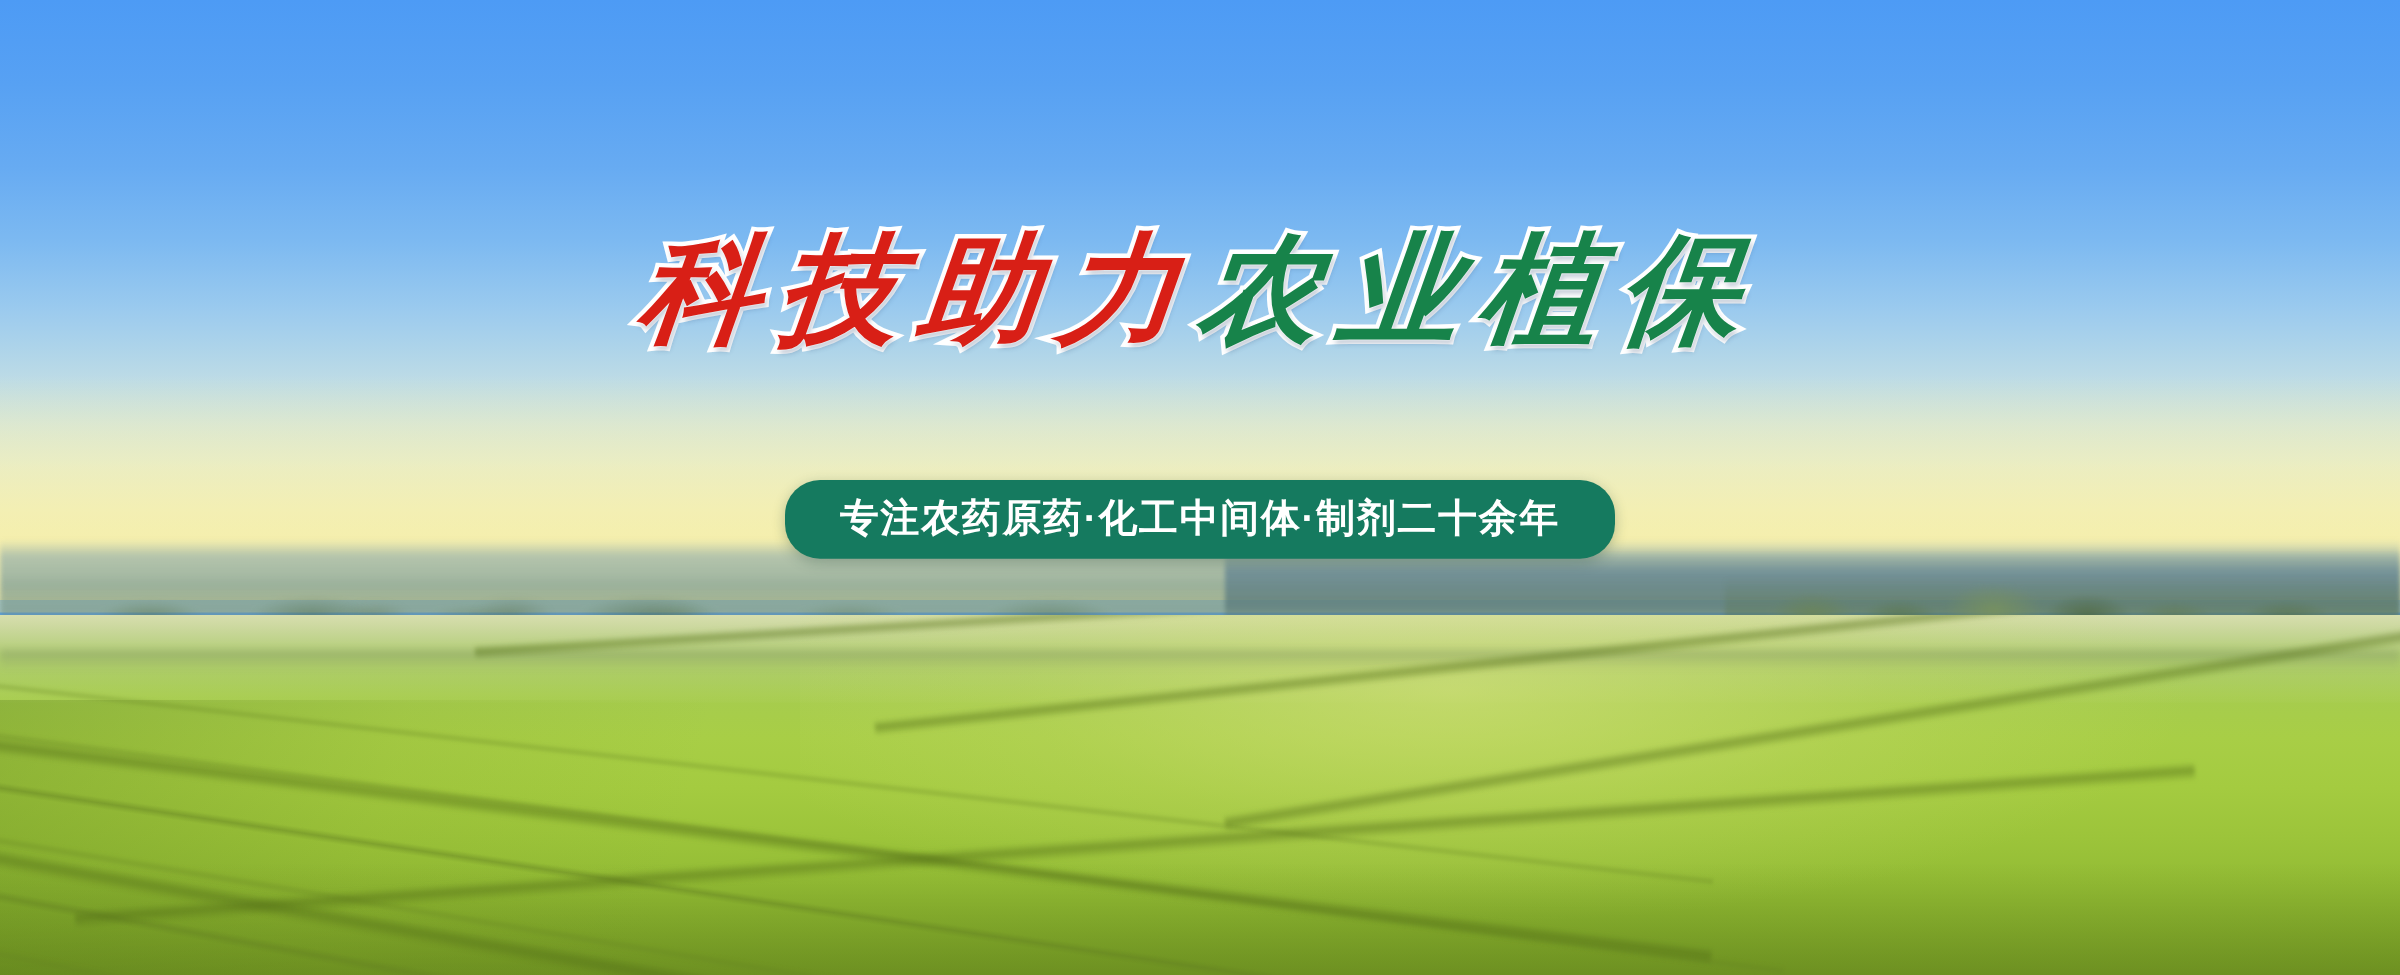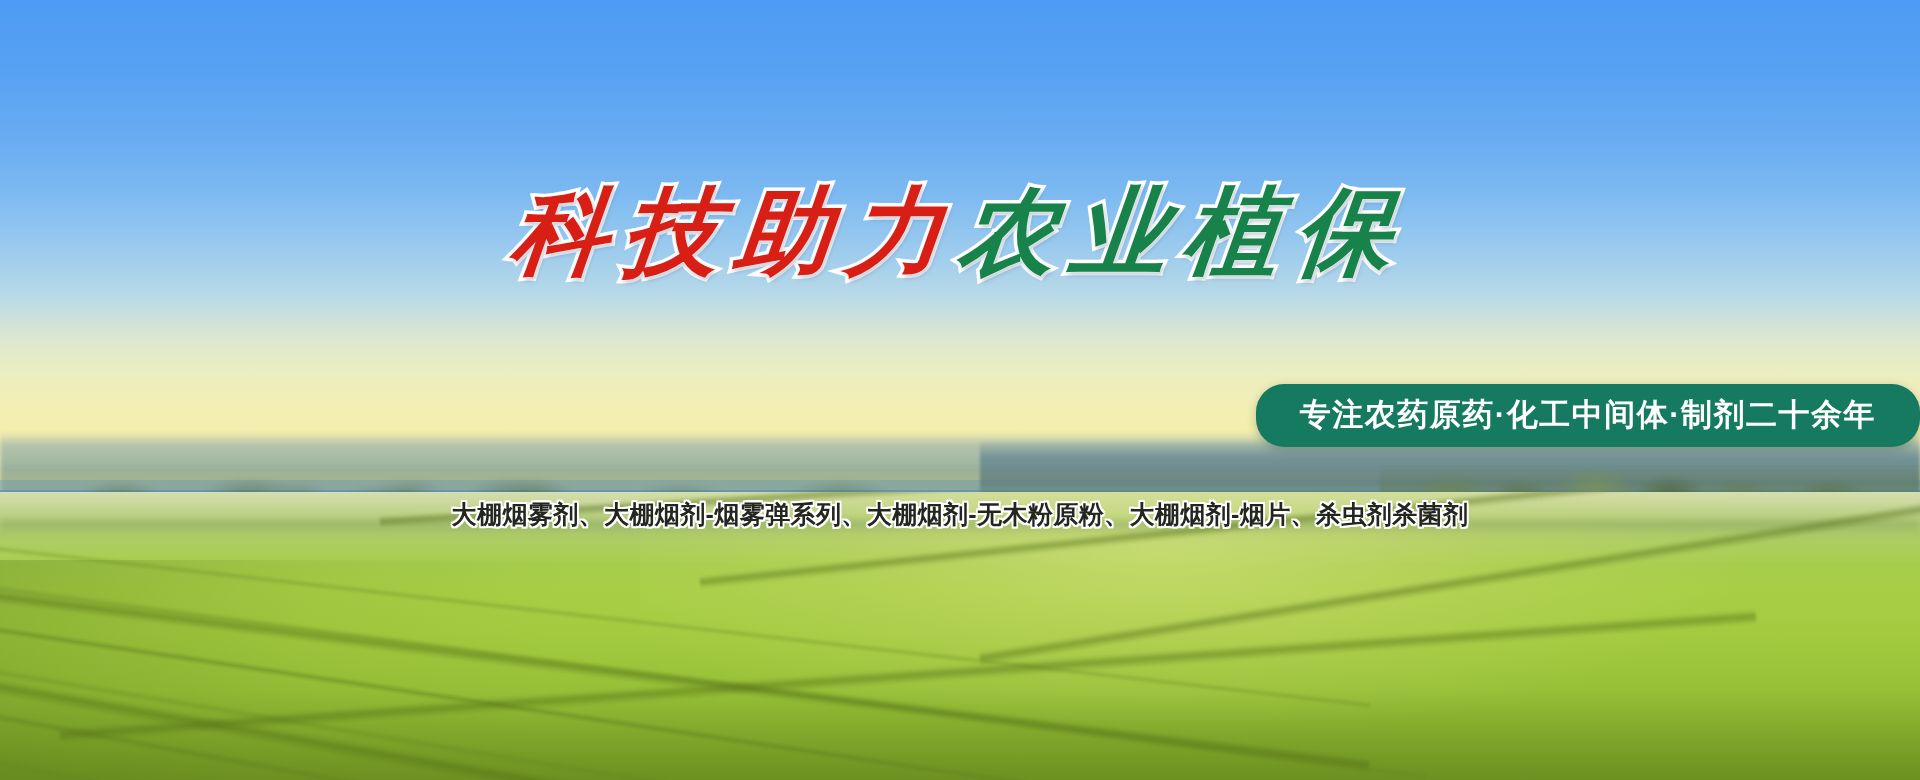--- a/index.html
+++ b/index.html
@@ -176,21 +176,21 @@
     text-shadow:
        0 0 1px #fff, 0 0 2px #fff,
        2px 3px 4px rgba(40,70,110,.28);
     transform:skewX(-6deg);
   }
   .headline .red   { color:#d81f16; }
   .headline .green { color:#17834a; }
 
   
   .badge-wrap {
-    position:absolute; left:0; top:384px; width:1920px; text-align:right;
+    position:absolute; left:0; top:384px; width:1920px; text-align:center;
   }
   .badge {
     display:inline-block;
     background:#157a5f;
     color:#ffffff;
     font-size:31px;
     font-weight:700;
     letter-spacing:1.5px;
     line-height:1;
     padding:15px 44px 17px;
@@ -256,16 +256,15 @@
 
   <div class="headline">
     <span class="red">科技助力</span><span class="green">农业植保</span>
   </div>
 
   <div class="badge-wrap">
     <div class="badge">专注农药原药·化工中间体·制剂二十余年</div>
   </div>
 
   <div class="subtext">
-    <div>大棚烟雾剂、大棚烟剂-烟雾弹系列、大棚烟剂-无木粉原粉、大棚烟剂-烟片、杀虫剂杀菌剂</div>
   </div>
 
 </div>
 
 </body></html>

